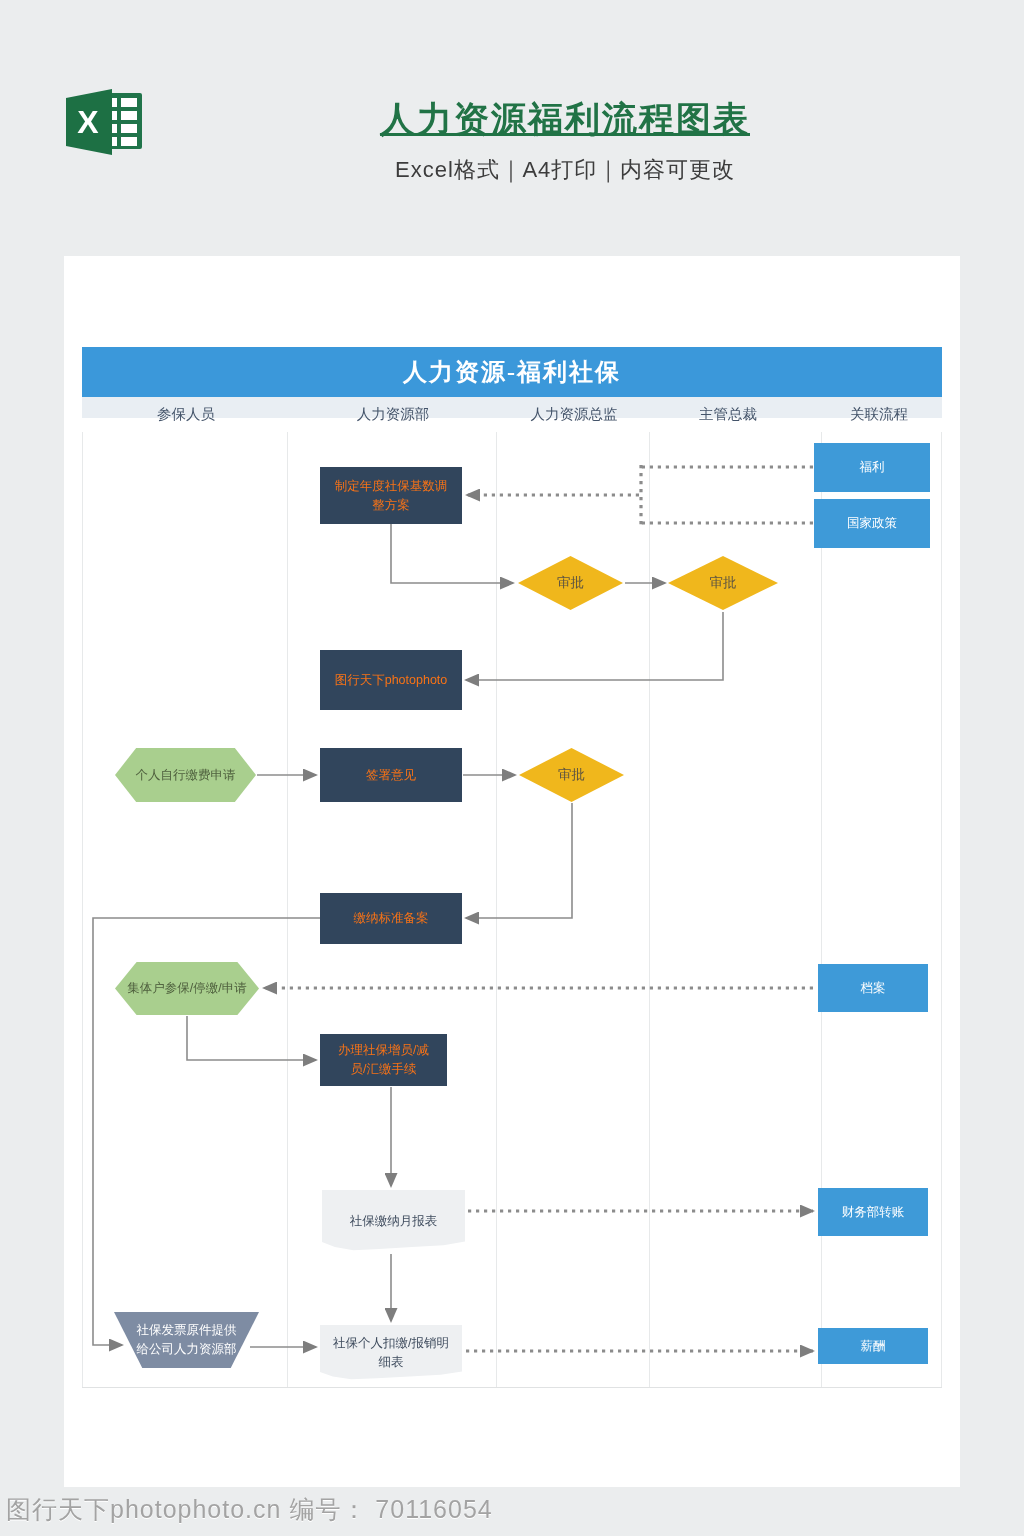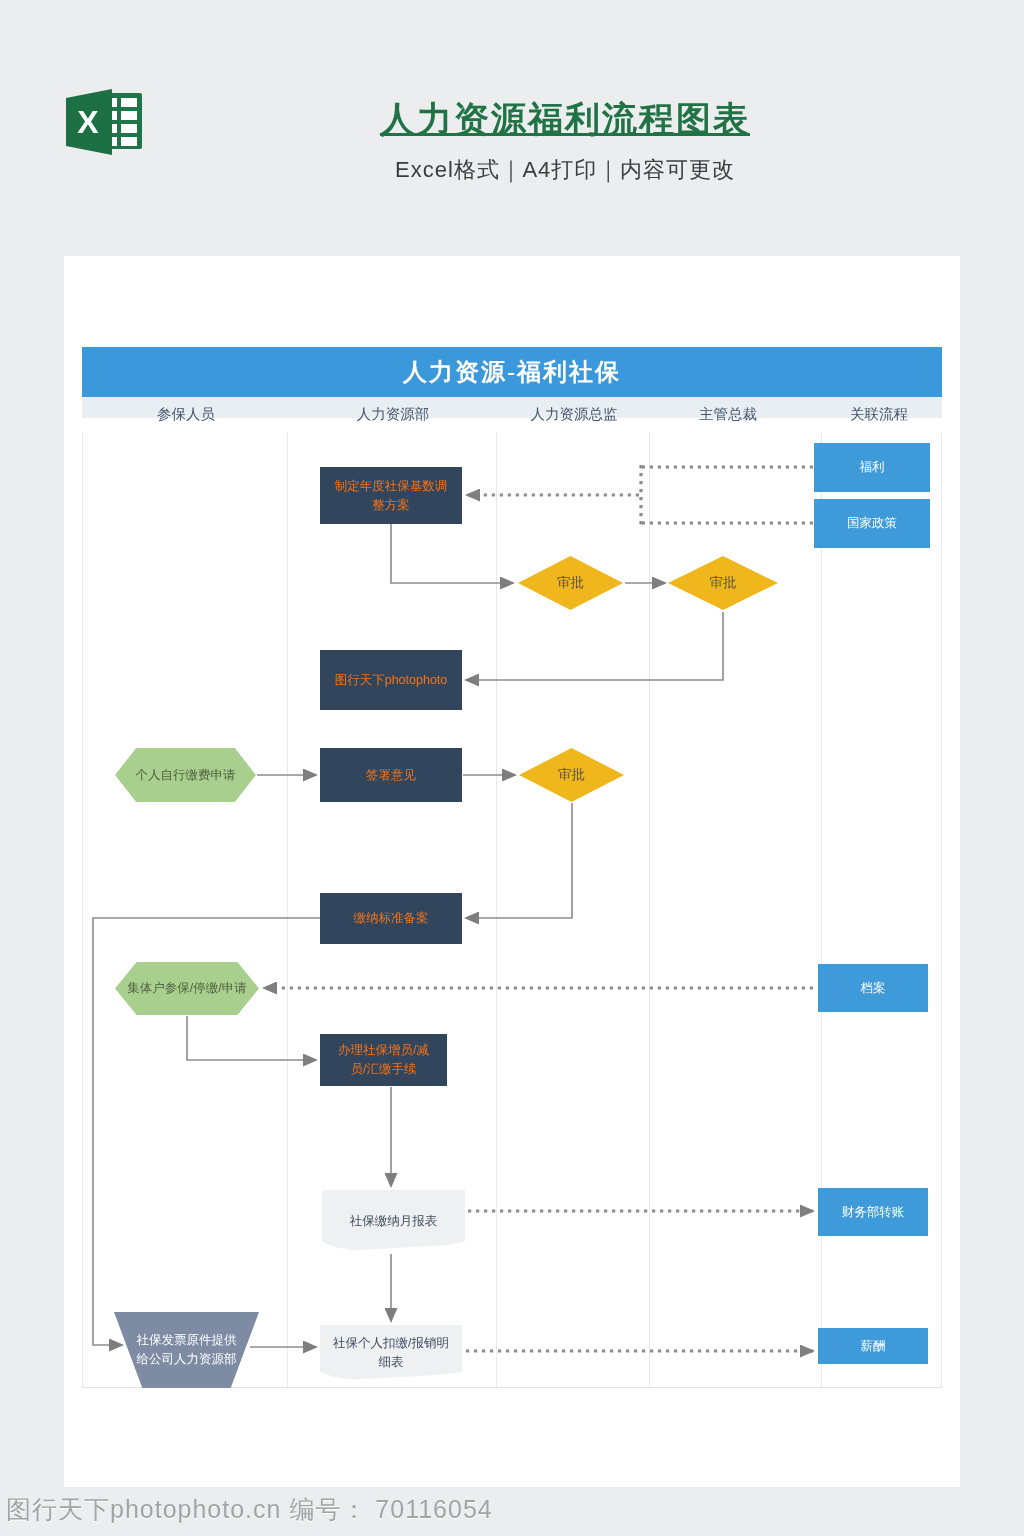--- a/index.html
+++ b/index.html
@@ -156,18 +156,18 @@
   <div class="node navy" style="left:238px;top:303px;width:142px;height:60px">图行天下photophoto</div>
   <div class="node hexagon" style="left:33px;top:401px;width:141px;height:54px">个人自行缴费申请</div>
   <div class="node navy" style="left:238px;top:401px;width:142px;height:54px">签署意见</div>
   <div class="node diamond" style="left:437px;top:401px;width:105px;height:54px">审批</div>
   <div class="node navy" style="left:238px;top:546px;width:142px;height:51px">缴纳标准备案</div>
   <div class="node hexagon" style="left:33px;top:615px;width:144px;height:53px">集体户参保/停缴/申请</div>
   <div class="node bluebox" style="left:736px;top:617px;width:110px;height:48px">档案</div>
   <div class="node navy" style="left:238px;top:687px;width:127px;height:52px">办理社保增员/减员/汇缴手续</div>
   <div class="node docshape" style="left:240px;top:843px;width:143px;height:62px">社保缴纳月报表</div>
   <div class="node bluebox" style="left:736px;top:841px;width:110px;height:48px">财务部转账</div>
-  <div class="node trapezoid" style="left:32px;top:965px;width:145px;height:76px">社保发票原件提供给公司人力资源部</div>
+  <div class="node trapezoid" style="left:32px;top:965px;width:145px;height:56px">社保发票原件提供给公司人力资源部</div>
   <div class="node docshape" style="left:238px;top:978px;width:142px;height:56px">社保个人扣缴/报销明细表</div>
   <div class="node bluebox" style="left:736px;top:981px;width:110px;height:36px">薪酬</div>
 </div>
 
 <div class="watermark">图行天下photophoto.cn 编号： 70116054</div>
 
 </body></html>

